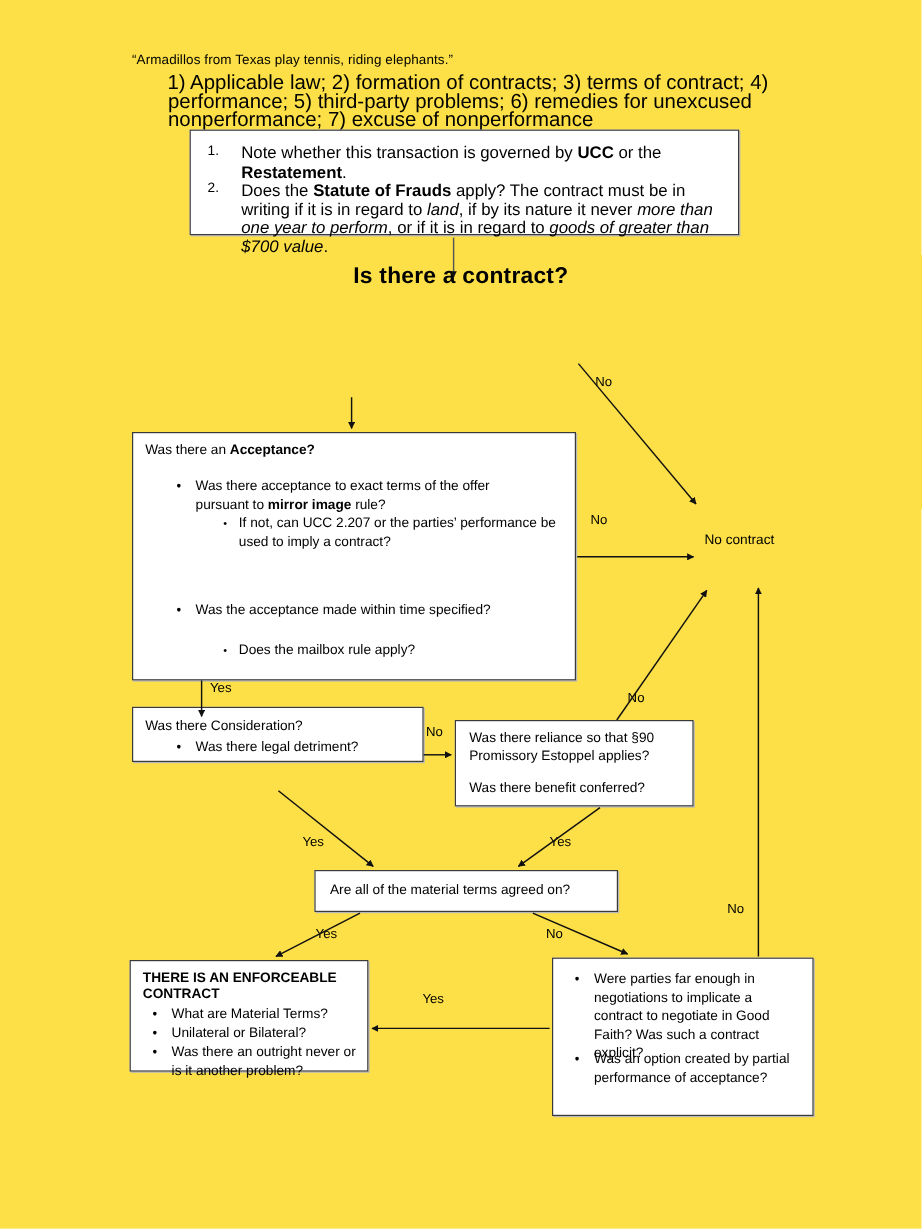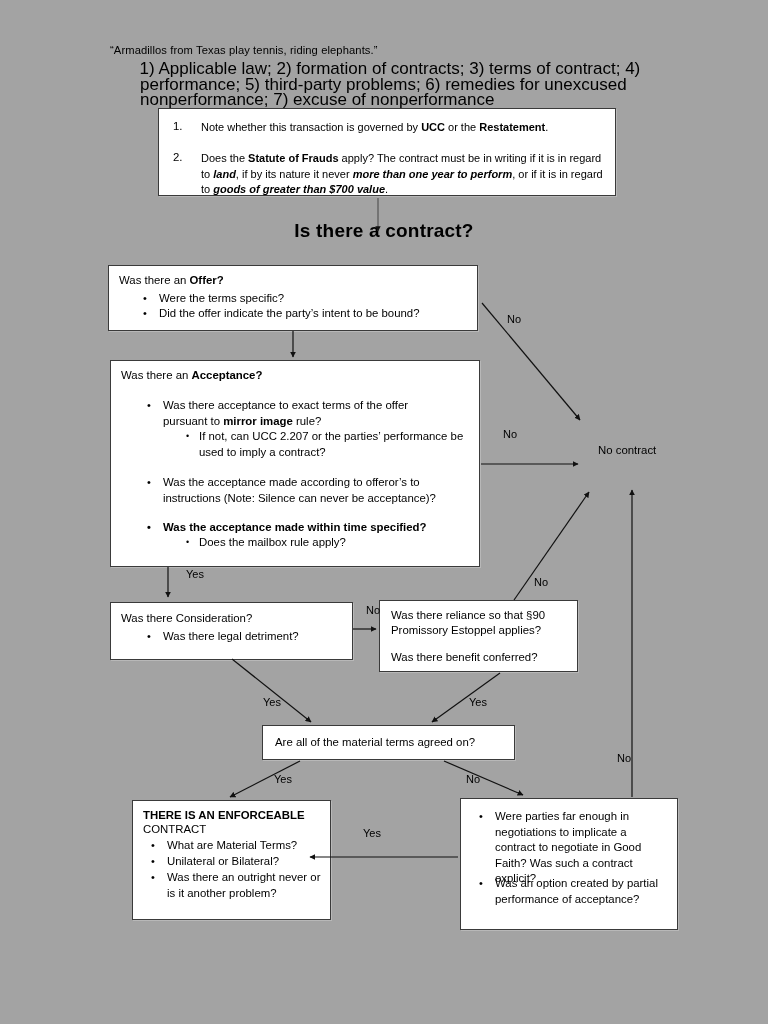--- a/index.html
+++ b/index.html
@@ -4,55 +4,55 @@
 <style>
   html, body {
     margin: 0;
     padding: 0;
     background: #ffffff;
   }
   #page {
     position: relative;
     width: 768px;
     height: 1024px;
-    background: #a3a3a3;
+    background: #fde047;
     font-family: "Liberation Sans", sans-serif;
     color: #000000;
     overflow: hidden;
   }
   .box {
     position: absolute;
     border: 1px solid #3a3a3a;
     background: #ffffff;
     box-sizing: border-box;
     box-shadow: 1px 1px 0 #b8b8b8;
   }
   .txt { position: absolute; white-space: pre-wrap; }
   b { font-weight: bold; }
-  i { font-style: italic; font-weight: bold; }
+  i { font-style: italic; }
 
   
   #hdr-quote {
     left: 110px; top: 44px;
     font-size: 11.2px;
     letter-spacing: .1px;
   }
   #hdr-list {
     left: 140px; top: 61px;
     width: 512px;
     font-size: 17px;
     line-height: 15.5px;
     text-indent: -0.5px;
   }
 
   
   #intro-box { left: 158px; top: 108px; width: 458px; height: 88px; }
   .intro-item {
     position: absolute;
-    font-size: 11px;
+    font-size: 14px;
     line-height: 15.5px;
   }
   .intro-num { position: absolute; font-size: 11.4px; }
 
   
   #title {
     left: 0; top: 220px; width: 768px;
     text-align: center;
     font-size: 19px;
     font-weight: bold;
@@ -72,21 +72,20 @@
     left: -16px;
     top: 0;
     font-size: 11px;
   }
   .bul2::before { left: -13px; font-size: 9px; }
 
   
   .lbl {
     position: absolute;
     font-size: 11px;
-    padding-left: 11px;
   }
 
   
   #wires {
     position: absolute;
     left: 0; top: 0;
     width: 768px; height: 1024px;
     pointer-events: none;
   }
 </style>
@@ -105,62 +104,54 @@
     </div>
 
     <div class="intro-num" style="left:14px; top:42px;">2.</div>
     <div class="intro-item" style="left:42px; top:42px; width:404px;">
       <span>Does the </span><b>Statute of Frauds</b><span> apply? The contract must be in writing if it is in regard to </span><i>land</i><span>, if by its nature it never </span><i>more than one year to perform</i><span>, or if it is in regard to </span><i>goods of greater than $700 value</i><span>.</span>
     </div>
   </div>
 
   <div class="txt" id="title">Is there a contract?</div>
 
-  <div class="box" id="offer-box" style="left:108px; top:265px; width:370px; height:66px;">
-    <div class="bx-head" style="left:10px; top:8px;">
-      <span>Was there an </span><b>Offer?</b>
-    </div>
-    <div class="bul" style="left:50px; top:25px; width:300px;">Were the terms specific?</div>
-    <div class="bul" style="left:50px; top:40px; width:320px;">Did the offer indicate the party’s intent to be bound?</div>
-  </div>
 
   <div class="box" id="acceptance-box" style="left:110px; top:360px; width:370px; height:207px;">
     <div class="bx-head" style="left:10px; top:8px;">
       <span>Was there an </span><b>Acceptance?</b>
     </div>
 
     <div class="bul" style="left:52px; top:37px; width:290px;">
       <span>Was there acceptance to exact terms of the offer pursuant to </span><b>mirror image</b><span> rule?</span>
     </div>
     <div class="bul bul2" style="left:88px; top:68px; width:280px;">If not, can UCC 2.207 or the parties’ performance be used to imply a contract?</div>
 
-    <div class="bul" style="left:52px; top:114px; width:300px;">Was the acceptance made according to offeror’s to instructions (Note: Silence can never be acceptance)?</div>
-
-    <div class="bul" style="left:52px; top:159px; width:300px;font-weight:bold;">Was the acceptance made within time specified?</div>
+
+    <div class="bul" style="left:52px; top:141px; width:300px;">Was the acceptance made within time specified?</div>
     <div class="bul bul2" style="left:88px; top:174px; width:280px;">Does the mailbox rule apply?</div>
   </div>
 
-  <div class="box" id="consideration-box" style="left:110px; top:602px; width:243px; height:58px;">
+  <div class="box" id="consideration-box" style="left:110px; top:589px; width:243px; height:46px;">
     <div class="bx-head" style="left:10px; top:9px;">Was there Consideration?</div>
     <div class="bul" style="left:52px; top:26px; width:190px;">Was there legal detriment?</div>
   </div>
 
   <div class="box" id="reliance-box" style="left:379px; top:600px; width:199px; height:72px;">
     <div class="bx-head" style="left:11px; top:8px;">Was there reliance so that §90</div>
     <div class="bx-head" style="left:11px; top:23px;">Promissory Estoppel applies?</div>
     <div class="bx-head" style="left:11px; top:50px;">Was there benefit conferred?</div>
   </div>
 
   <div class="box" id="material-terms-box" style="left:262px; top:725px; width:253px; height:35px;">
     <div class="bx-head" style="left:12px; top:10px;">Are all of the material terms agreed on?</div>
   </div>
 
-  <div class="box" id="enforceable-box" style="left:108px; top:800px; width:199px; height:120px;margin-left:24px;">
+  <div class="box" id="enforceable-box" style="left:108px; top:800px; width:199px; height:93px;">
     <div class="bx-head" style="left:10px; top:8px; font-weight:bold;">THERE IS AN ENFORCEABLE</div>
-    <div class="bx-head" style="left:10px; top:22px; font-weight:normal;">CONTRACT</div>
+    <div class="bx-head" style="left:10px; top:22px; font-weight:bold;">CONTRACT</div>
     <div class="bul" style="left:34px; top:37px; width:160px;">What are Material Terms?</div>
     <div class="bul" style="left:34px; top:53px; width:160px;">Unilateral or Bilateral?</div>
     <div class="bul" style="left:34px; top:69px; width:155px;">Was there an outright never or is it another problem?</div>
   </div>
 
   <div class="box" id="negotiations-box" style="left:460px; top:798px; width:218px; height:132px;">
     <div class="bul" style="left:34px; top:10px; width:172px;">Were parties far enough in negotiations to implicate a contract to negotiate in Good Faith? Was such a contract explicit?</div>
     <div class="bul" style="left:34px; top:77px; width:172px;">Was an option created by partial performance of acceptance?</div>
   </div>
 

